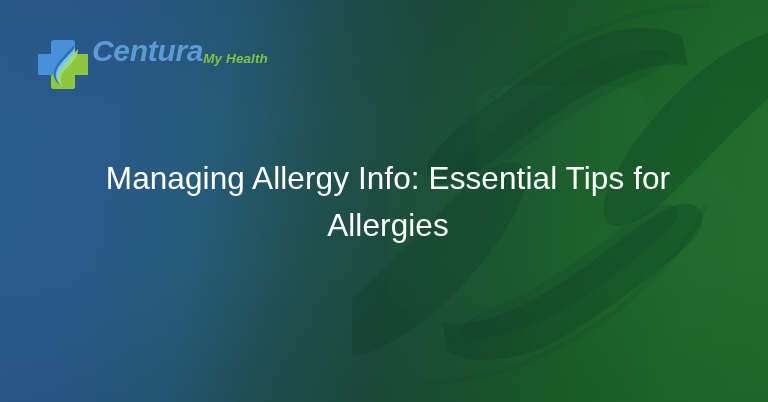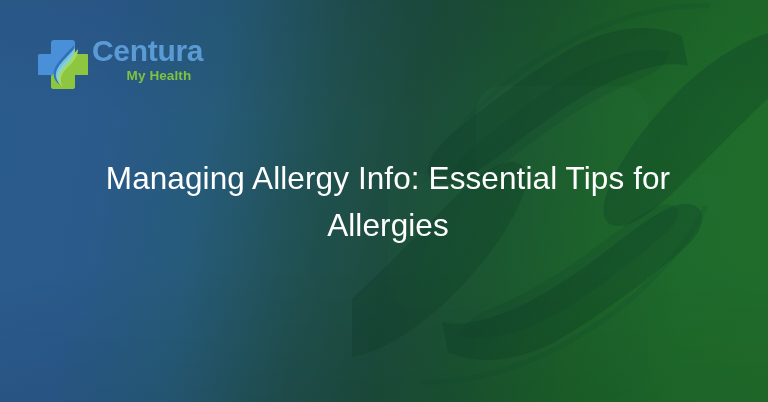--- a/index.html
+++ b/index.html
@@ -60,22 +60,22 @@
   }
   #logo-mark {
     width: 50px;
     height: 52px;
     margin-top: 2px;
     flex: none;
   }
   #logo-words {
     margin-left: 4px;
     display: flex;
-    flex-direction: column;
     align-items: flex-end;
+    font-style: italic;
   }
   .brand-name {
     font-size: 30px;
     font-weight: bold;
     line-height: 30px;
     letter-spacing: -0.3px;
     color: #5b9bd5;
     white-space: nowrap;
   }
   .brand-tagline {

